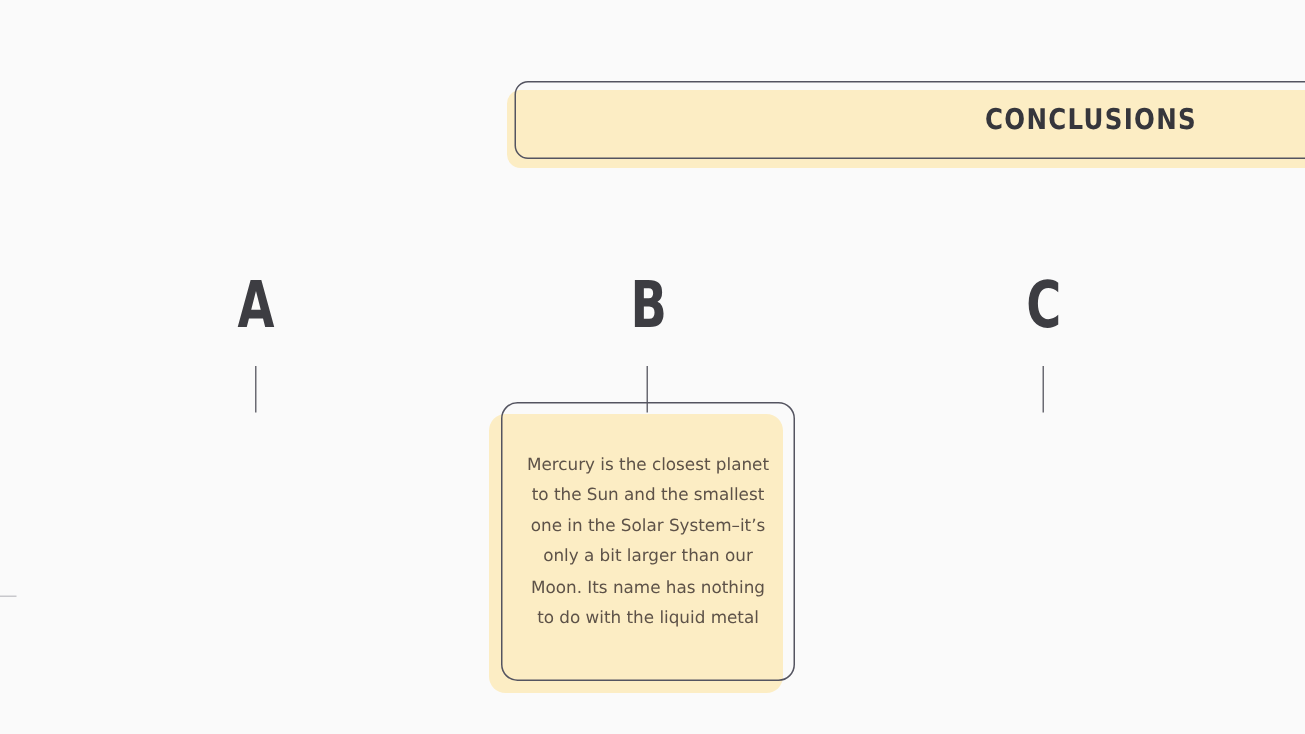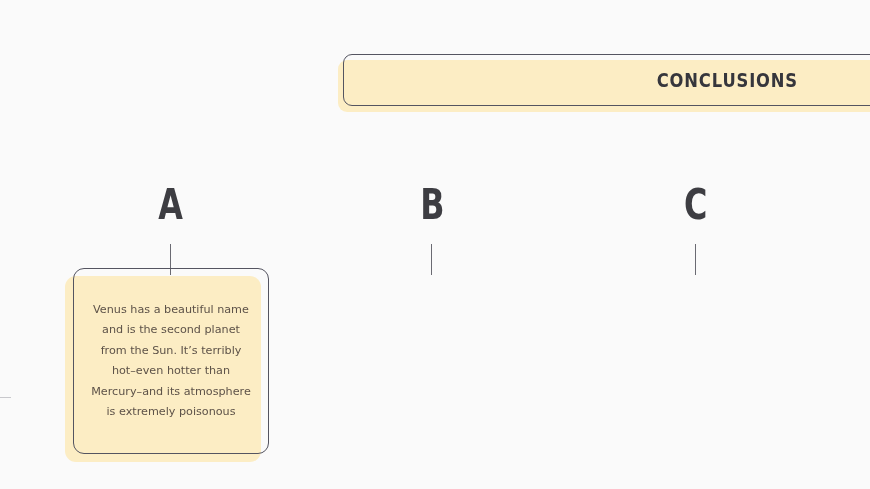--- a/index.html
+++ b/index.html
@@ -173,30 +173,30 @@
 
   <div id="header-banner">
     <div class="shadow-rect"></div>
     <div class="outline-rect"></div>
     <div id="header-title">CONCLUSIONS</div>
   </div>
 
   <div class="column" id="column-a">
     <div class="col-letter"><span>A</span></div>
     <div class="connector-line"></div>
+  </div>
+
+  <div class="column" id="column-b">
+    <div class="col-letter"><span>B</span></div>
+    <div class="connector-line"></div>
     <div class="card">
       <div class="shadow-rect"></div>
       <div class="outline-rect"></div>
-      <div class="card-text">Venus has a beautiful name and is the second planet from the Sun. It’s terribly hot–even hotter than Mercury–and its atmosphere is extremely poisonous</div>
+      <div class="card-text">Mercury is the closest planet to the Sun and the smallest one in the Solar System–it’s only a bit larger than our Moon. Its name has nothing to do with the liquid metal</div>
     </div>
-  </div>
-
-  <div class="column" id="column-b">
-    <div class="col-letter"><span>B</span></div>
-    <div class="connector-line"></div>
   </div>
 
   <div class="column" id="column-c">
     <div class="col-letter"><span>C</span></div>
     <div class="connector-line"></div>
   </div>
 
 </div>
 
 </body></html>

